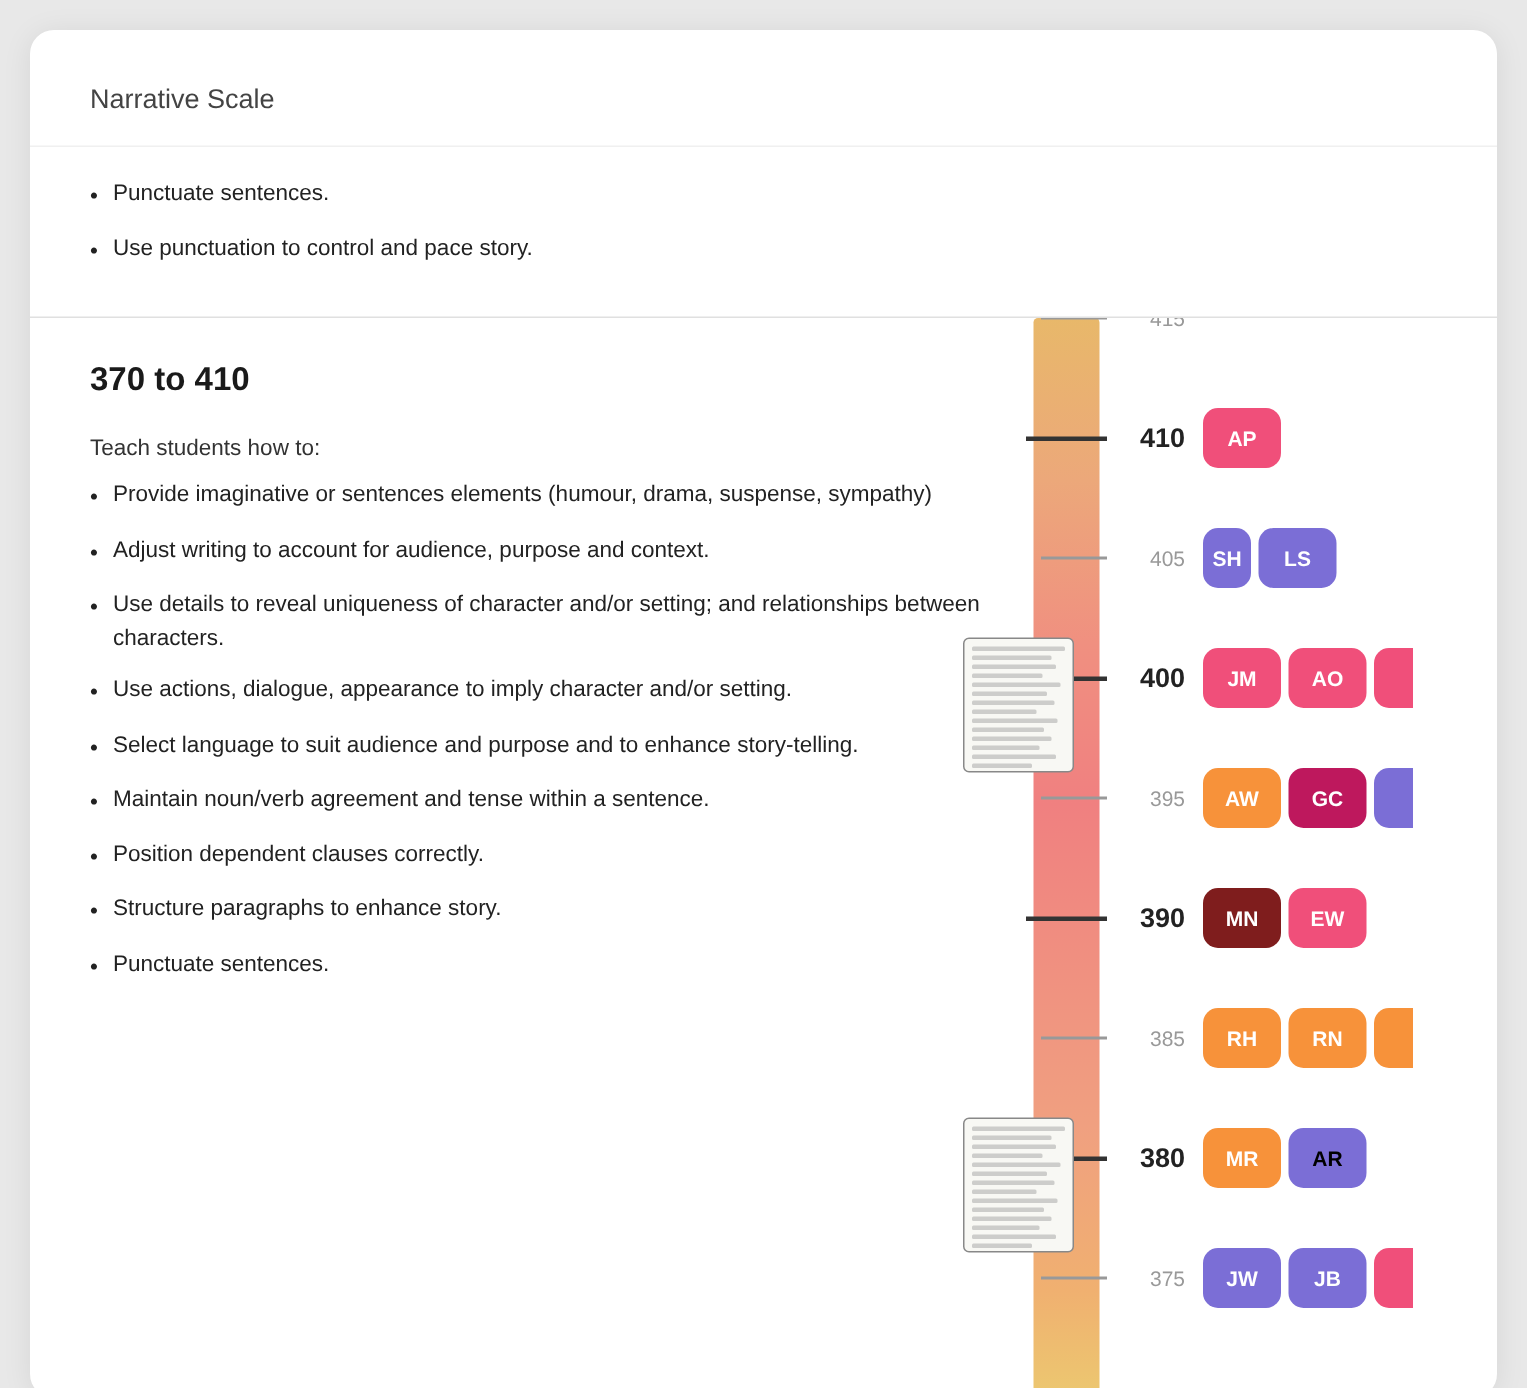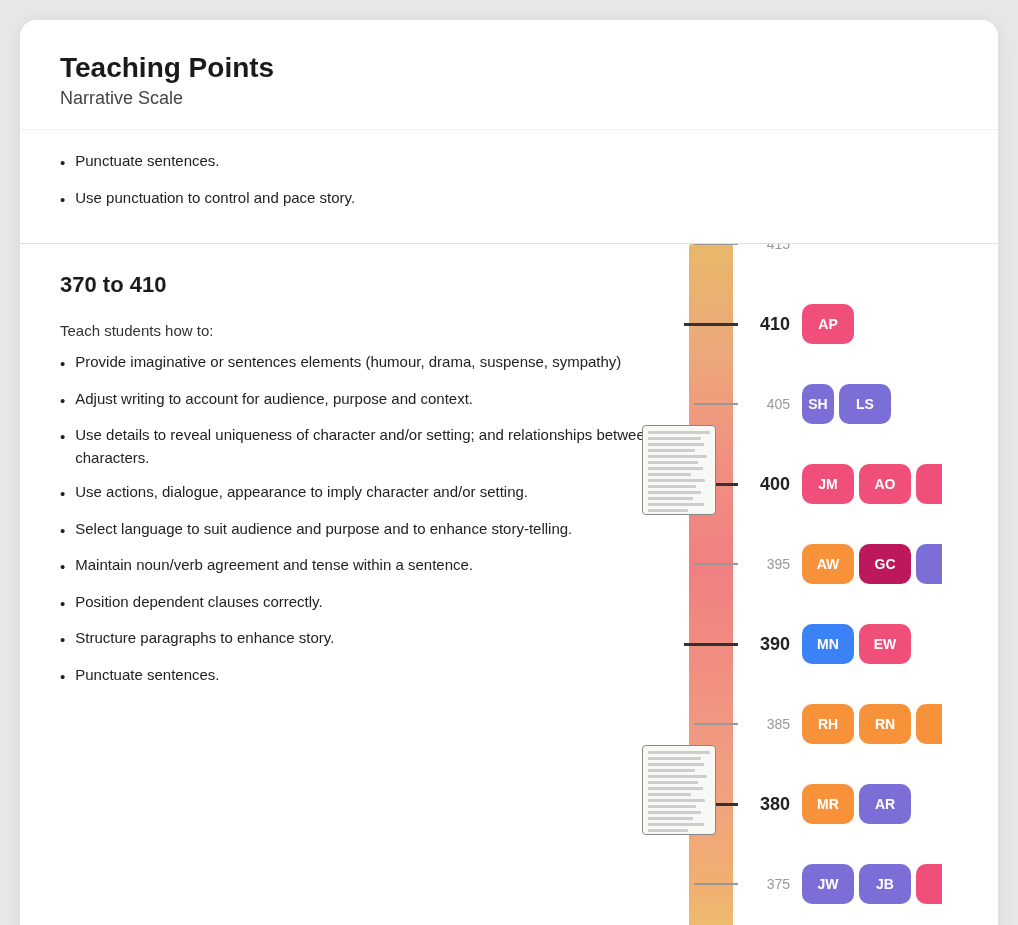--- a/index.html
+++ b/index.html
@@ -73,21 +73,20 @@
       padding: 20px 40px 20px 40px;
       border-bottom: 1px solid #e0e0e0;
     }
   </style>
 </head>
 <body>
 
 <div class="card">
 
   <div class="header">
-    <div class="header-title">Teaching Points</div>
     <div class="header-subtitle">Narrative Scale</div>
   </div>
 
   <div class="top-bullets">
     <div class="body-row">
       <div style="flex:1">
         <div class="bullet-item">
           <span class="bullet-dot">•</span>
           <span>Punctuate sentences.</span>
         </div>
@@ -192,37 +191,37 @@
             <div style="width: 52px; text-align: right; margin-right: 12px; font-weight: 400; font-size: 14px; color: rgb(153, 153, 153);">395</div>
             <div style="display: flex; gap: 5px; flex-wrap: nowrap; overflow: visible;">
               <div style="display: inline-flex; align-items: center; justify-content: center; width: 52px; height: 40px; border-radius: 10px; font-size: 14px; font-weight: 700; color: rgb(255, 255, 255); background: rgb(247, 146, 58); flex-shrink: 0;">AW</div>
               <div style="display: inline-flex; align-items: center; justify-content: center; width: 52px; height: 40px; border-radius: 10px; font-size: 14px; font-weight: 700; color: rgb(255, 255, 255); background: #be185d; flex-shrink: 0;">GC</div>
               <div style="width: 26px; height: 40px; border-radius: 10px 0px 0px 10px; background: rgb(123, 110, 214); flex-shrink: 0;"></div>
             </div>
           </div>
           <div style="position: absolute; top: 380px; left: 0px; right: 0px; display: flex; align-items: center; height: 40px;">
             <div style="width: 52px; text-align: right; margin-right: 12px; font-weight: 700; font-size: 18px; color: rgb(34, 34, 34);">390</div>
             <div style="display: flex; gap: 5px; flex-wrap: nowrap; overflow: visible;">
-              <div style="display: inline-flex; align-items: center; justify-content: center; width: 52px; height: 40px; border-radius: 10px; font-size: 14px; font-weight: 700; color: rgb(255, 255, 255); background: #3b82f6; flex-shrink: 0;">MN</div>
+              <div style="display: inline-flex; align-items: center; justify-content: center; width: 52px; height: 40px; border-radius: 10px; font-size: 14px; font-weight: 700; color: rgb(255, 255, 255); background: #7f1d1d; flex-shrink: 0;">MN</div>
               <div style="display: inline-flex; align-items: center; justify-content: center; width: 52px; height: 40px; border-radius: 10px; font-size: 14px; font-weight: 700; color: rgb(255, 255, 255); background: rgb(240, 79, 122); flex-shrink: 0;">EW</div>
             </div>
           </div>
           <div style="position: absolute; top: 460px; left: 0px; right: 0px; display: flex; align-items: center; height: 40px;">
             <div style="width: 52px; text-align: right; margin-right: 12px; font-weight: 400; font-size: 14px; color: rgb(153, 153, 153);">385</div>
             <div style="display: flex; gap: 5px; flex-wrap: nowrap; overflow: visible;">
               <div style="display: inline-flex; align-items: center; justify-content: center; width: 52px; height: 40px; border-radius: 10px; font-size: 14px; font-weight: 700; color: rgb(255, 255, 255); background: rgb(247, 146, 58); flex-shrink: 0;">RH</div>
               <div style="display: inline-flex; align-items: center; justify-content: center; width: 52px; height: 40px; border-radius: 10px; font-size: 14px; font-weight: 700; color: rgb(255, 255, 255); background: rgb(247, 146, 58); flex-shrink: 0;">RN</div>
               <div style="width: 26px; height: 40px; border-radius: 10px 0px 0px 10px; background: rgb(247, 146, 58); flex-shrink: 0;"></div>
             </div>
           </div>
           <div style="position: absolute; top: 540px; left: 0px; right: 0px; display: flex; align-items: center; height: 40px;">
             <div style="width: 52px; text-align: right; margin-right: 12px; font-weight: 700; font-size: 18px; color: rgb(34, 34, 34);">380</div>
             <div style="display: flex; gap: 5px; flex-wrap: nowrap; overflow: visible;">
               <div style="display: inline-flex; align-items: center; justify-content: center; width: 52px; height: 40px; border-radius: 10px; font-size: 14px; font-weight: 700; color: rgb(255, 255, 255); background: rgb(247, 146, 58); flex-shrink: 0;">MR</div>
-              <div style="display: inline-flex; align-items: center; justify-content: center; width: 52px; height: 40px; border-radius: 10px; font-size: 14px; font-weight: 700; color: #ffffff; background: rgb(123, 110, 214); flex-shrink: 0;">AR</div>
+              <div style="display: inline-flex; align-items: center; justify-content: center; width: 52px; height: 40px; border-radius: 10px; font-size: 14px; font-weight: 700; color: #000000; background: rgb(123, 110, 214); flex-shrink: 0;">AR</div>
             </div>
           </div>
           <div style="position: absolute; top: 620px; left: 0px; right: 0px; display: flex; align-items: center; height: 40px;">
             <div style="width: 52px; text-align: right; margin-right: 12px; font-weight: 400; font-size: 14px; color: rgb(153, 153, 153);">375</div>
             <div style="display: flex; gap: 5px; flex-wrap: nowrap; overflow: visible;">
               <div style="display: inline-flex; align-items: center; justify-content: center; width: 52px; height: 40px; border-radius: 10px; font-size: 14px; font-weight: 700; color: rgb(255, 255, 255); background: rgb(123, 110, 214); flex-shrink: 0;">JW</div>
               <div style="display: inline-flex; align-items: center; justify-content: center; width: 52px; height: 40px; border-radius: 10px; font-size: 14px; font-weight: 700; color: rgb(255, 255, 255); background: rgb(123, 110, 214); flex-shrink: 0;">JB</div>
               <div style="width: 26px; height: 40px; border-radius: 10px 0px 0px 10px; background: rgb(240, 79, 122); flex-shrink: 0;"></div>
             </div>
           </div>

